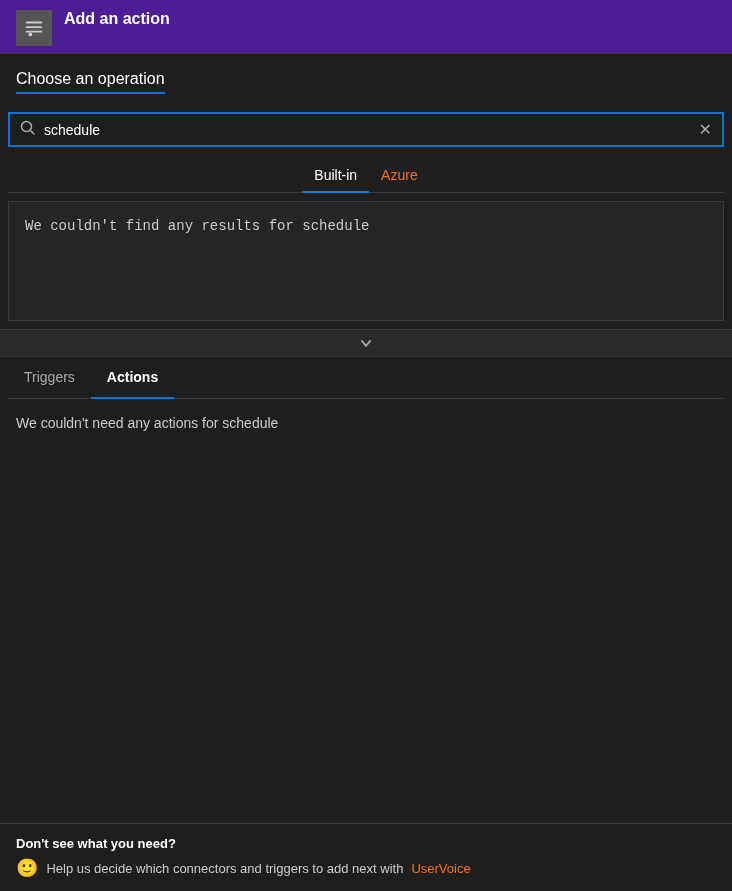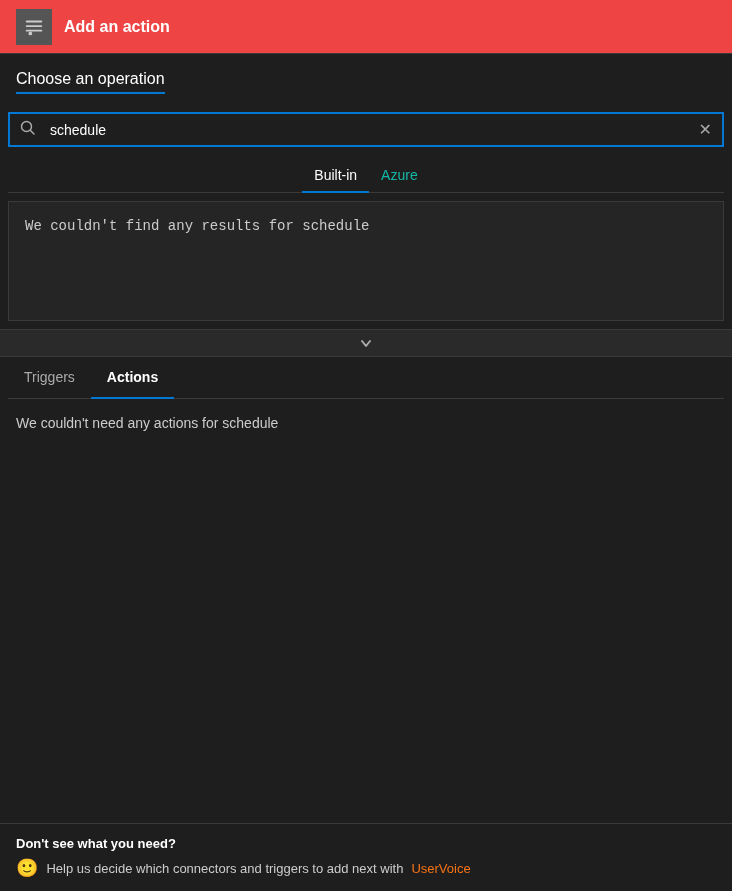--- a/index.html
+++ b/index.html
@@ -13,23 +13,22 @@
       height: 891px;
       background-color: #1e1e1e;
       color: #ffffff;
       font-family: 'Segoe UI', sans-serif;
       font-size: 14px;
       overflow: hidden;
     }
 
     .header {
       display: flex;
-      align-items: center;
       padding: 10px 16px;
-      background-color: #ef4444;
+      background-color: #4c1d95;
       border-bottom: 1px solid #3a3a3a;
       height: 54px;
     }
 
     .header-icon {
       width: 36px;
       height: 36px;
       background-color: #555;
       display: flex;
       align-items: center;
@@ -65,21 +64,20 @@
     }
 
     .search-container {
       margin: 12px 8px;
       position: relative;
       display: flex;
       align-items: center;
       border: 2px solid #0078d4;
       background-color: #1e1e1e;
       padding: 6px 10px;
-      gap: 6px;
     }
 
     .search-icon-wrap {
       color: #aaa;
       margin-right: 8px;
       font-size: 15px;
       flex-shrink: 0;
     }
 
     .search-input {
@@ -104,21 +102,21 @@
       padding: 0 8px;
       border-bottom: 1px solid #3a3a3a;
       margin: 0 8px;
       justify-content: center;
     }
 
     .tab {
       padding: 8px 12px;
       cursor: pointer;
       font-size: 14px;
-      color: #14b8a6;
+      color: #f97316;
       border-bottom: 2px solid transparent;
       margin-bottom: -1px;
     }
 
     .tab.active {
       color: #ffffff;
       border-bottom: 2px solid #0078d4;
     }
 
     .results-panel {

